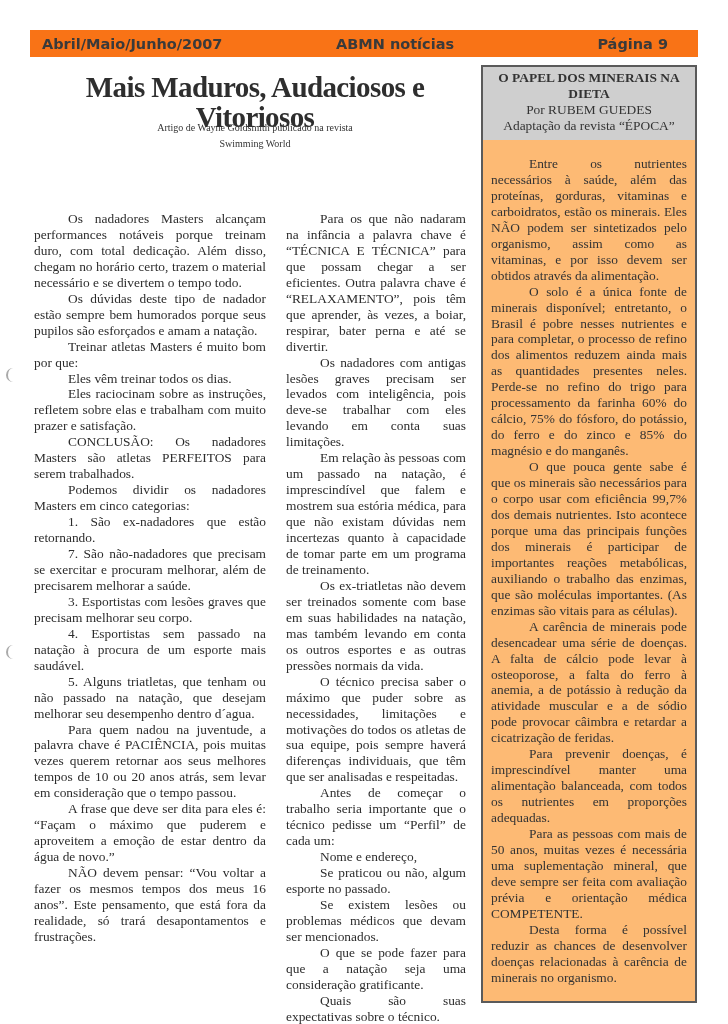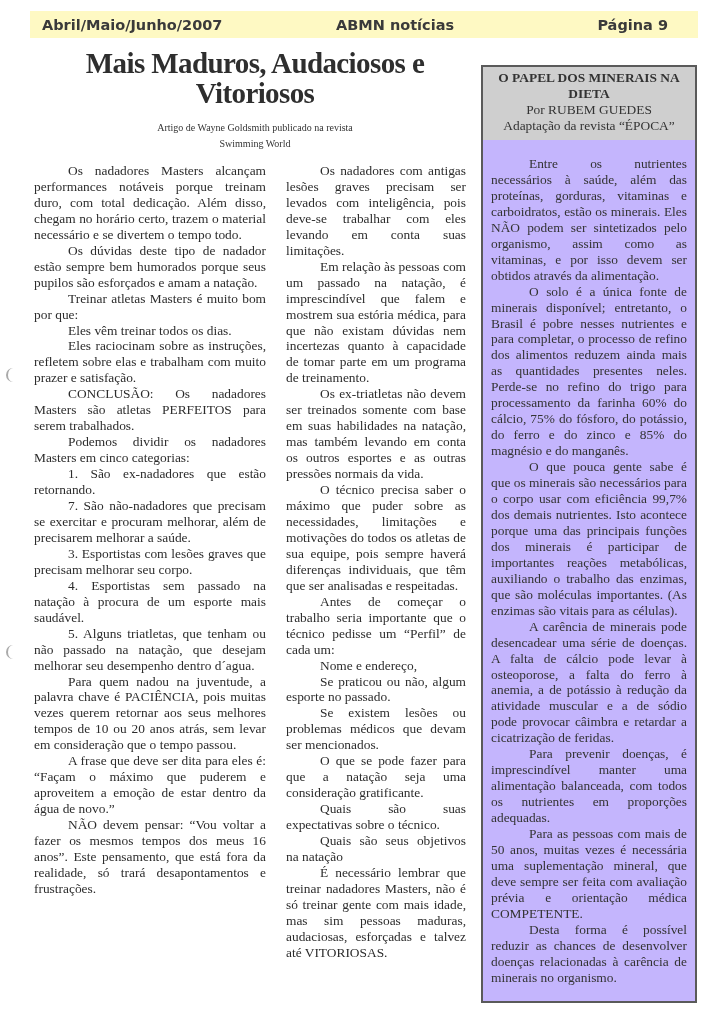--- a/index.html
+++ b/index.html
@@ -1,48 +1,48 @@
 <!DOCTYPE html>
 <html><head>
 <meta charset="utf-8">
 <style>
   html, body { margin: 0; padding: 0; }
   body {
     width: 728px; height: 1024px; background: #ffffff; position: relative; overflow: hidden;
     font-family: "Liberation Serif", serif; color: #2b2b2b;
   }
   .topbar {
-    position: absolute; left: 30px; top: 11px; width: 668px; height: 27px;
-    background: #fef9c3; display: flex; align-items: center;
+    position: absolute; left: 30px; top: 30px; width: 668px; height: 27px;
+    background: #f97316; display: flex; align-items: center;
     font-family: "DejaVu Sans", sans-serif; font-weight: bold; font-size: 14.5px; color: #3a3a3a;
   }
   .topbar .date { position: absolute; left: 12px; }
   .topbar .pub { position: absolute; left: 306px; text-align: right; }
   .topbar .page { position: absolute; right: 30px; }
 
   .headline {
-    position: absolute; left: 40px; top: 48px; width: 430px; text-align: center;
+    position: absolute; left: 40px; top: 72px; width: 430px; text-align: center;
     font-family: "Liberation Serif", serif; font-weight: bold; font-size: 29px; line-height: 30px;
     color: #2e2e2e; letter-spacing: -0.6px;
   }
   .byline {
     position: absolute; left: 40px; top: 120px; width: 430px; text-align: center;
     font-size: 10px; line-height: 16px; color: #333;
   }
 
   .col {
-    position: absolute; font-size: 13.4px; line-height: 15.95px; text-align: justify; color: #2c2c2c;
+    position: absolute; font-size: 13.4px; line-height: 15.95px; text-align: justify; color: #2c2c2c; margin-top: 48px;
   }
   .col p { margin: 0; text-indent: 34px; }
   .col1 { left: 34px; top: 163px; width: 232px; }
   .col2 { left: 286px; top: 163px; width: 180px; }
 
   .sidebox {
     position: absolute; left: 481px; top: 65px; width: 216px; height: 938px;
-    background: #c4b5fd; border: 2px solid #5a5a5a; box-sizing: border-box;
+    background: #fdba74; border: 2px solid #5a5a5a; box-sizing: border-box;
   }
   .sidebox .boxhead {
     background: #cfcfcf; text-align: center; padding: 3px 4px 6px 4px;
     font-size: 13.4px; line-height: 16px; color: #333;
   }
   .sidebox .boxhead .t { font-weight: bold; }
   .sidebox .boxbody {
     position: absolute; left: 8px; top: 89px; width: 196px;
     font-size: 13.4px; line-height: 15.95px; text-align: justify; color: #333;
   }
@@ -80,20 +80,21 @@
     <p>1. São ex-nadadores que estão retornando.</p>
     <p>7. São não-nadadores que precisam se exercitar e procuram melhorar, além de precisarem melhorar a saúde.</p>
     <p>3. Esportistas com lesões graves que precisam melhorar seu corpo.</p>
     <p>4. Esportistas sem passado na natação à procura de um esporte mais saudável.</p>
     <p>5. Alguns triatletas, que tenham ou não passado na natação, que desejam melhorar seu desempenho dentro d´agua.</p>
     <p>Para quem nadou na juventude, a palavra chave é PACIÊNCIA, pois muitas vezes querem retornar aos seus melhores tempos de 10 ou 20 anos atrás, sem levar em consideração que o tempo passou.</p>
     <p>A frase que deve ser dita para eles é: “Façam o máximo que puderem e aproveitem a emoção de estar dentro da água de novo.”</p>
     <p>NÃO devem pensar: “Vou voltar a fazer os mesmos tempos dos meus 16 anos”. Este pensamento, que está fora da realidade, só trará desapontamentos e frustrações.</p>
   </div>
 <div class="col col2">
+    <p>Para os que não nadaram na infância a palavra chave é “TÉCNICA E TÉCNICA” para que possam chegar a ser eficientes. Outra palavra chave é “RELAXAMENTO”, pois têm que aprender, às vezes, a boiar, respirar, bater perna e até se divertir.</p>
     <p>Os nadadores com antigas lesões graves precisam ser levados com inteligência, pois deve-se trabalhar com eles levando em conta suas limitações.</p>
     <p>Em relação às pessoas com um passado na natação, é imprescindível que falem e mostrem sua estória médica, para que não existam dúvidas nem incertezas quanto à capacidade de tomar parte em um programa de treinamento.</p>
     <p>Os ex-triatletas não devem ser treinados somente com base em suas habilidades na natação, mas também levando em conta os outros esportes e as outras pressões normais da vida.</p>
     <p>O técnico precisa saber o máximo que puder sobre as necessidades, limitações e motivações do todos os atletas de sua equipe, pois sempre haverá diferenças individuais, que têm que ser analisadas e respeitadas.</p>
     <p>Antes de começar o trabalho seria importante que o técnico pedisse um “Perfil” de cada um:</p>
     <p>Nome e endereço,</p>
     <p>Se praticou ou não, algum esporte no passado.</p>
     <p>Se existem lesões ou problemas médicos que devam ser mencionados.</p>
     <p>O que se pode fazer para que a natação seja uma consideração gratificante.</p>
     <p>Quais são suas expectativas sobre o técnico.</p>

